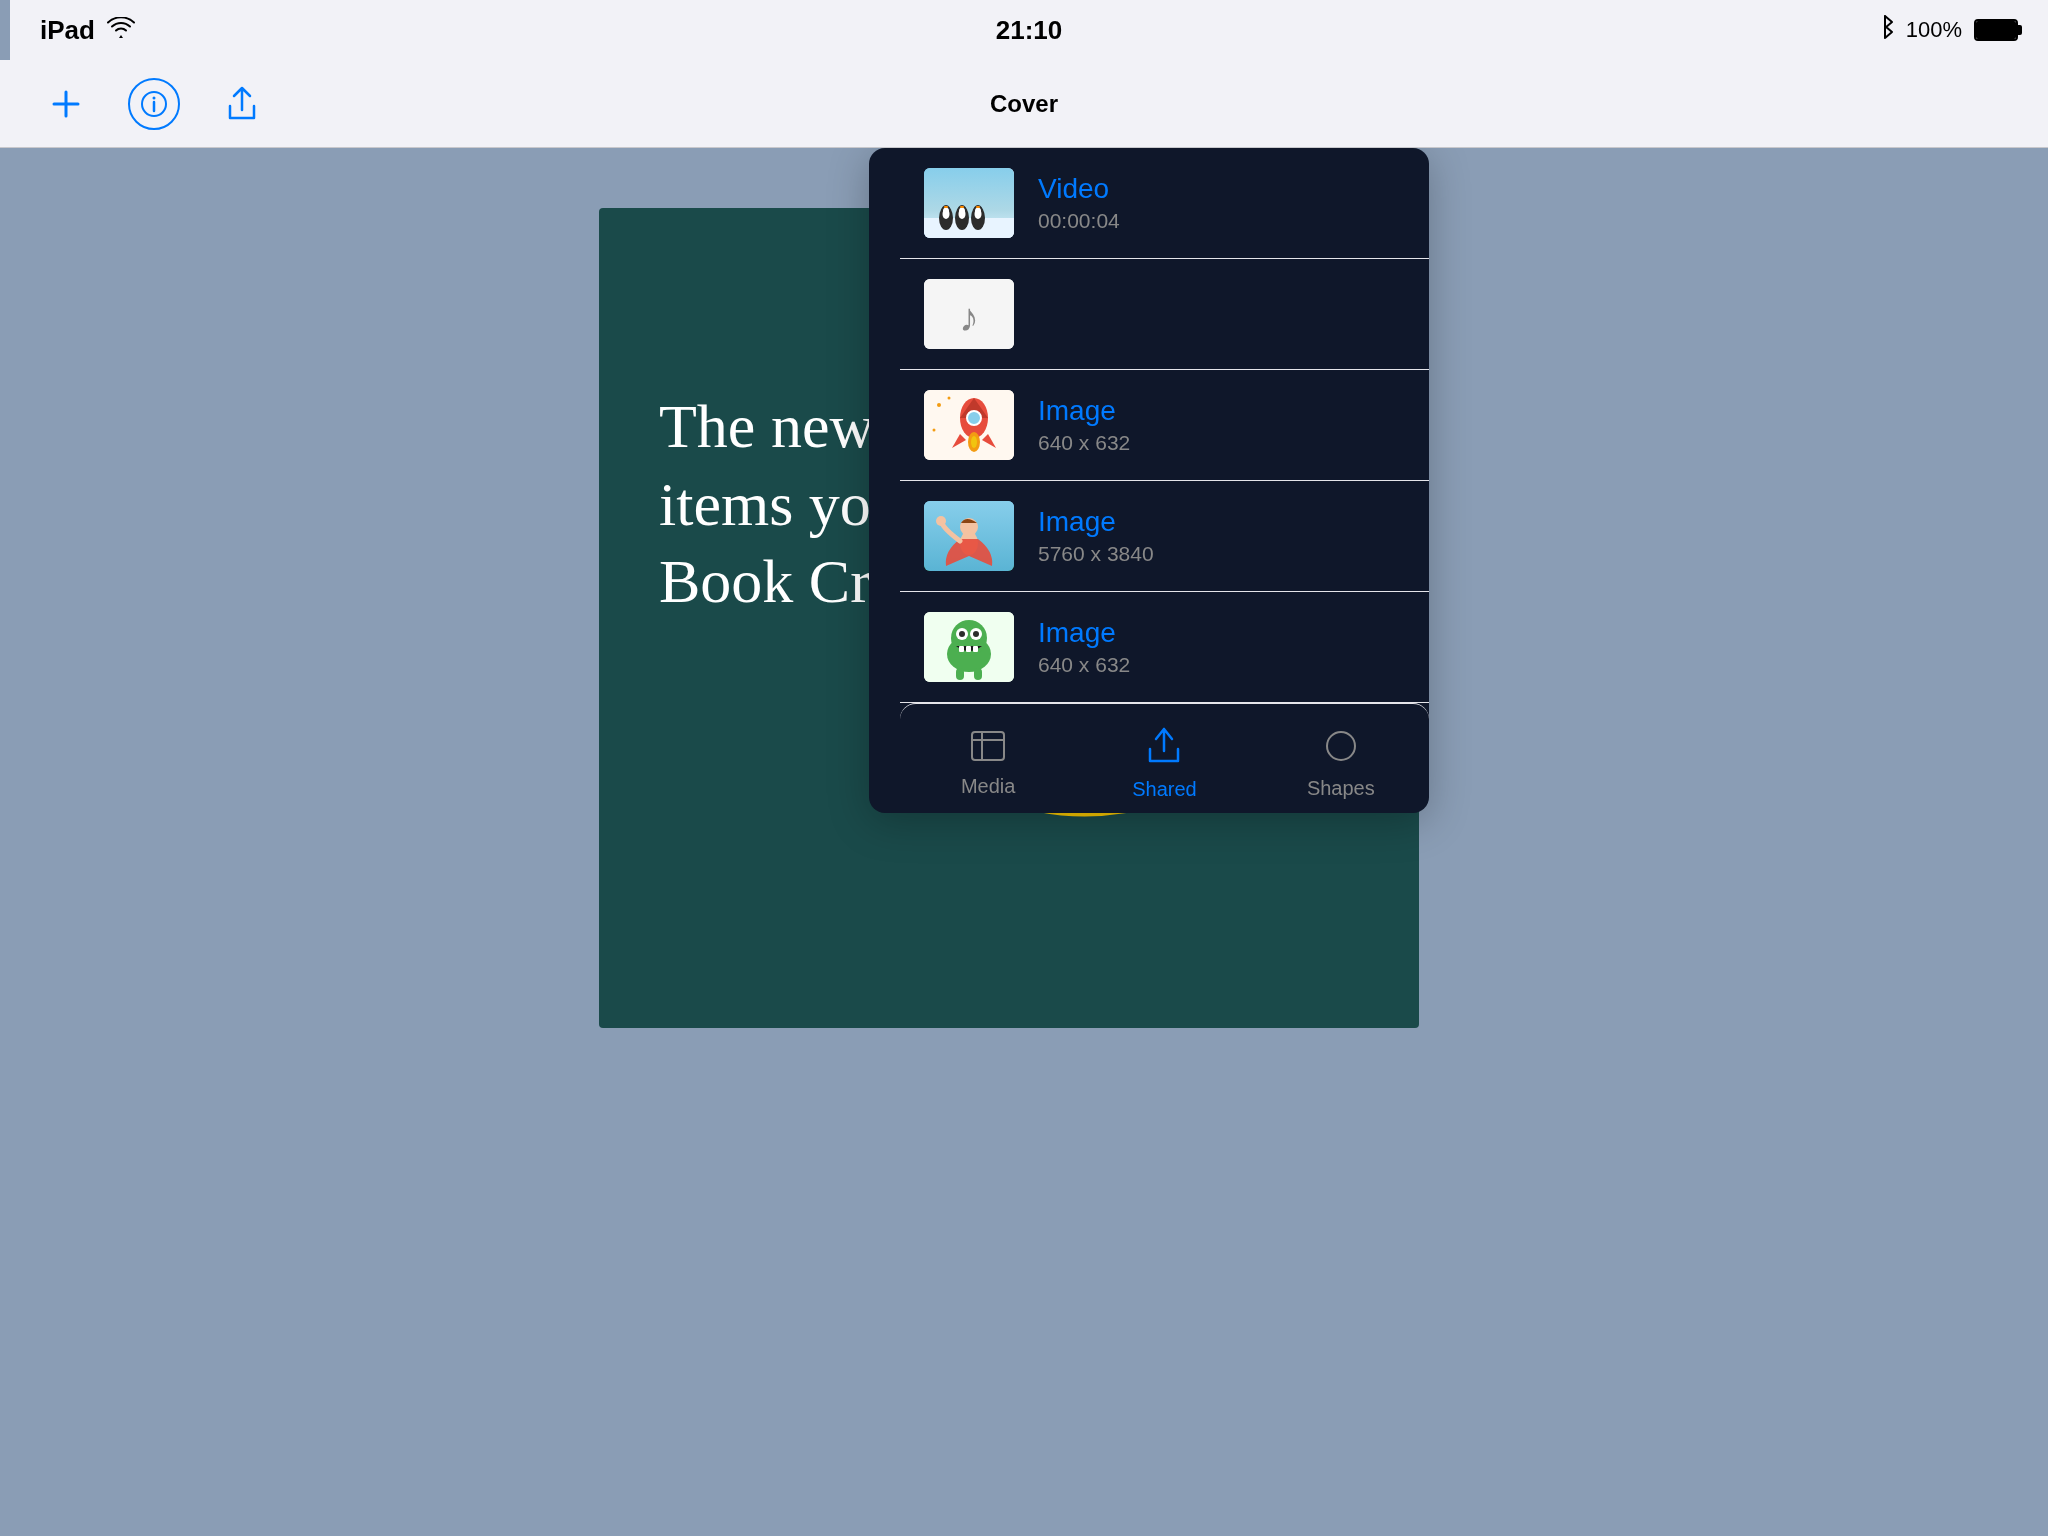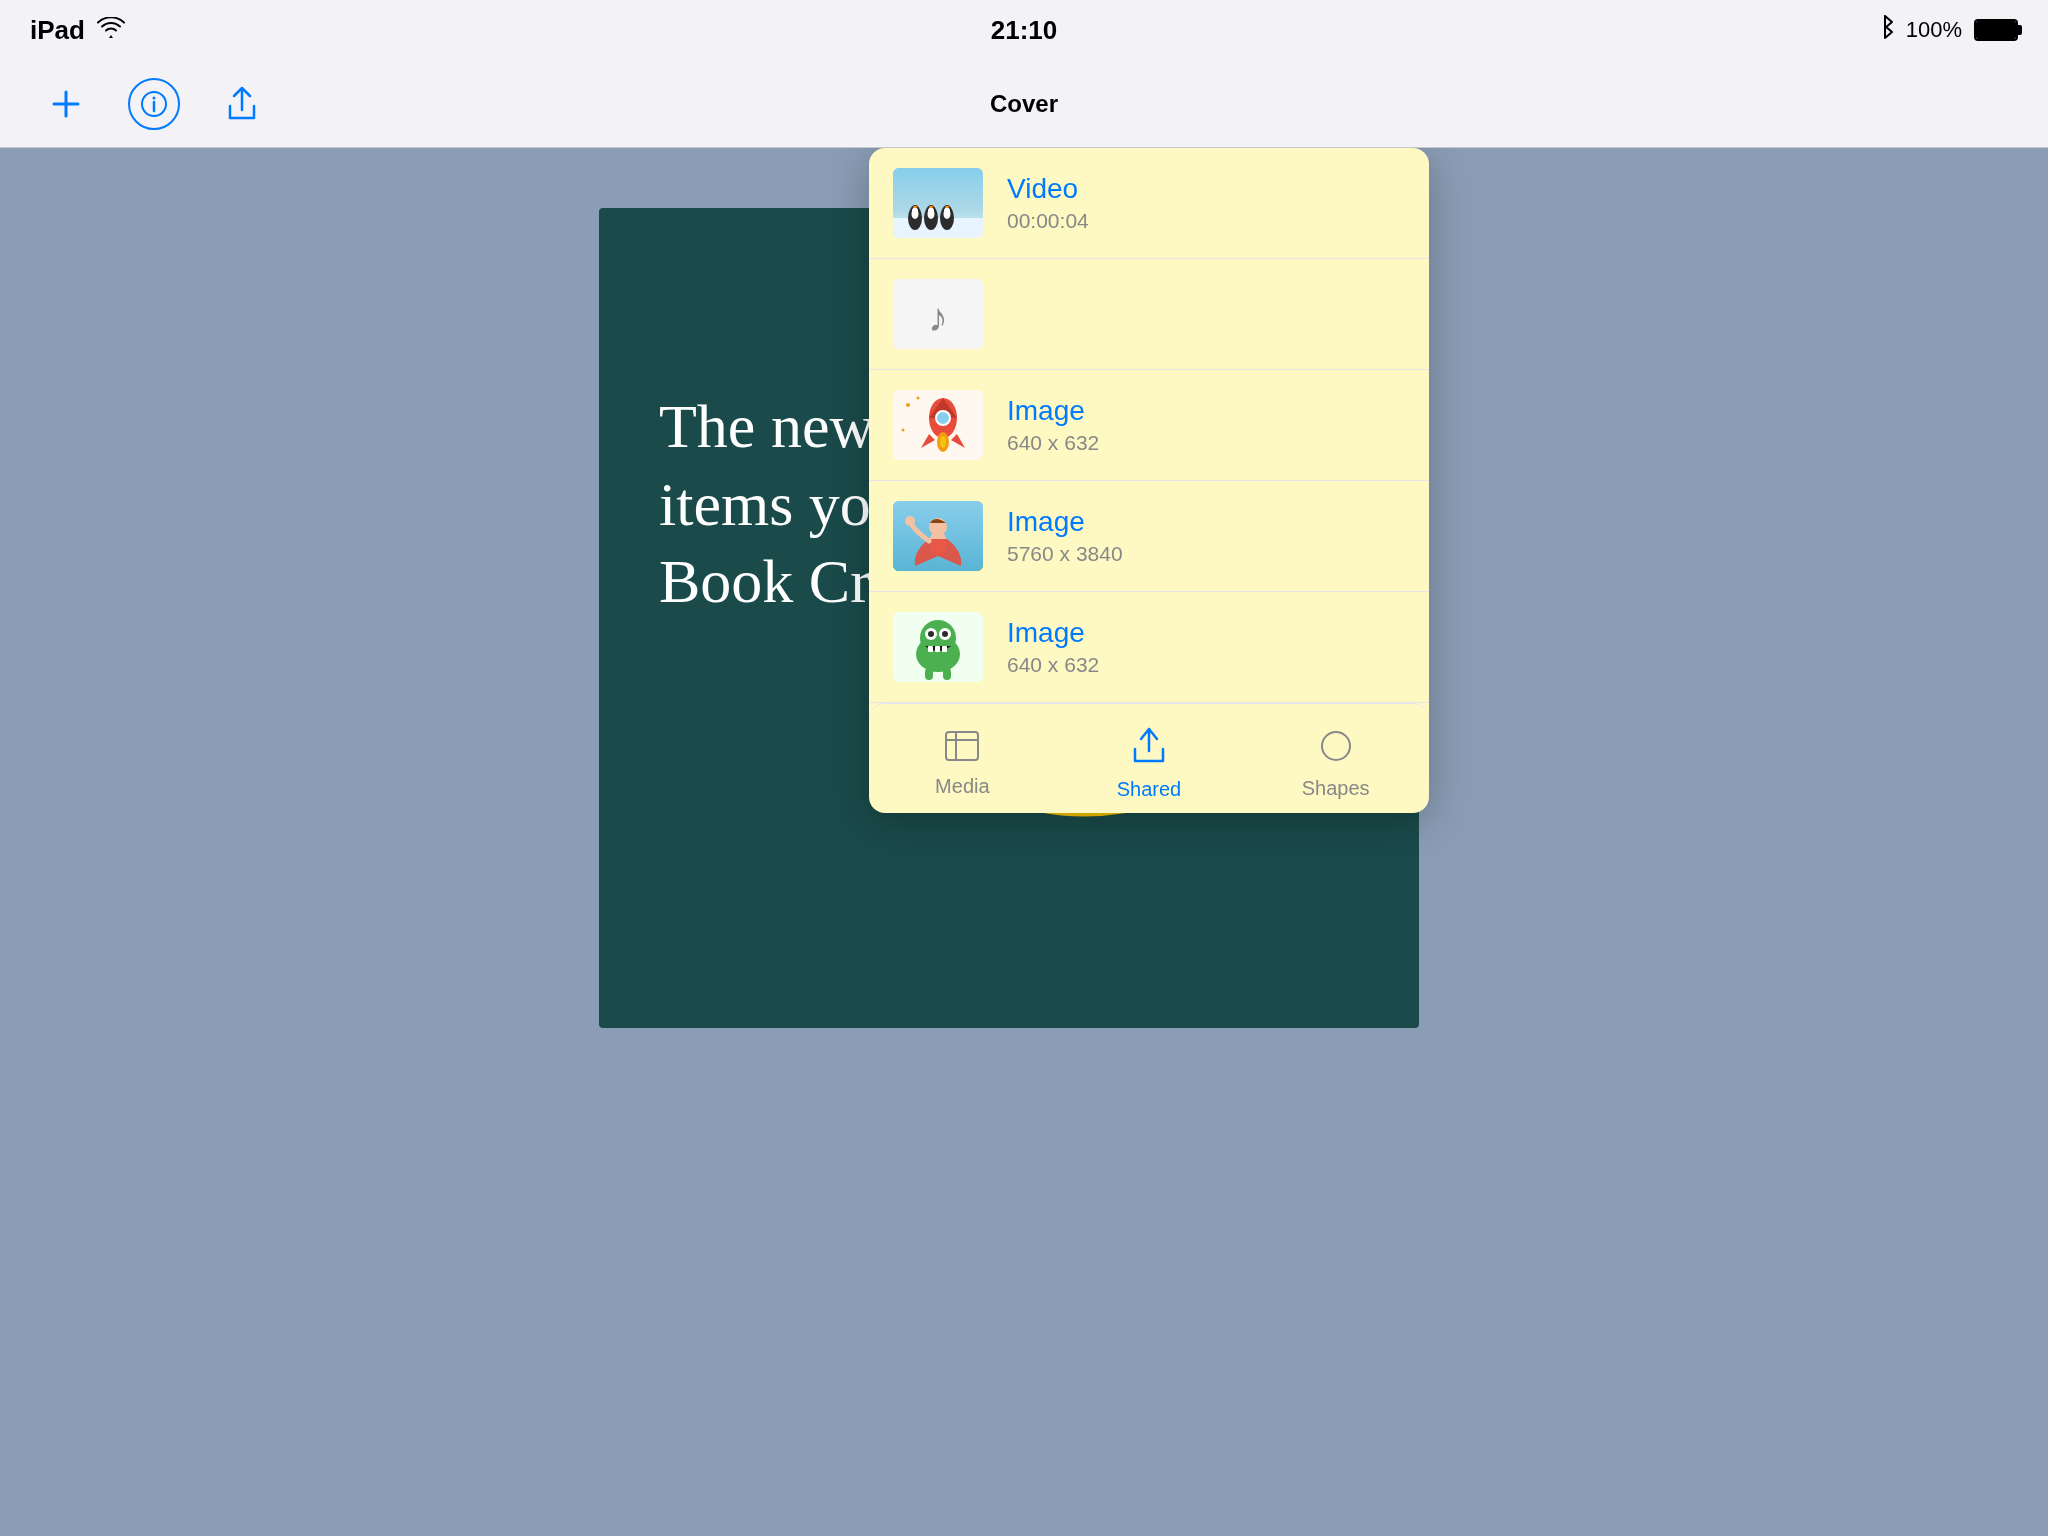--- a/index.html
+++ b/index.html
@@ -9,21 +9,21 @@
       height: 1536px;
       overflow: hidden;
       font-family: -apple-system, 'Helvetica Neue', Arial, sans-serif;
       background: #8a9db5;
       position: relative;
     }
 
     
     .status-bar {
       position: absolute;
-      top: 0; left: 0; right: 0;
+      top: 0; left: 10px; right: 0;
       height: 60px;
       background: #f2f2f7;
       display: flex;
       align-items: center;
       justify-content: space-between;
       padding: 0 30px;
       z-index: 100;
     }
     .status-left {
       display: flex;
@@ -193,24 +193,25 @@
       color: white;
       opacity: 0.9;
     }
 
     
     .popup-panel {
       position: absolute;
       top: 0;
       right: 20px;
       width: 560px;
-      background: #fef9c3;
+      background: #0f172a;
       border-radius: 16px;
       box-shadow: 0 8px 40px rgba(0,0,0,0.25);
       overflow: hidden;
+      padding-left: 31px;
     }
     .popup-arrow-up {
       position: absolute;
       top: -18px;
       right: 80px;
       width: 0;
       height: 0;
       border-left: 16px solid transparent;
       border-right: 16px solid transparent;
       border-bottom: 20px solid white;

